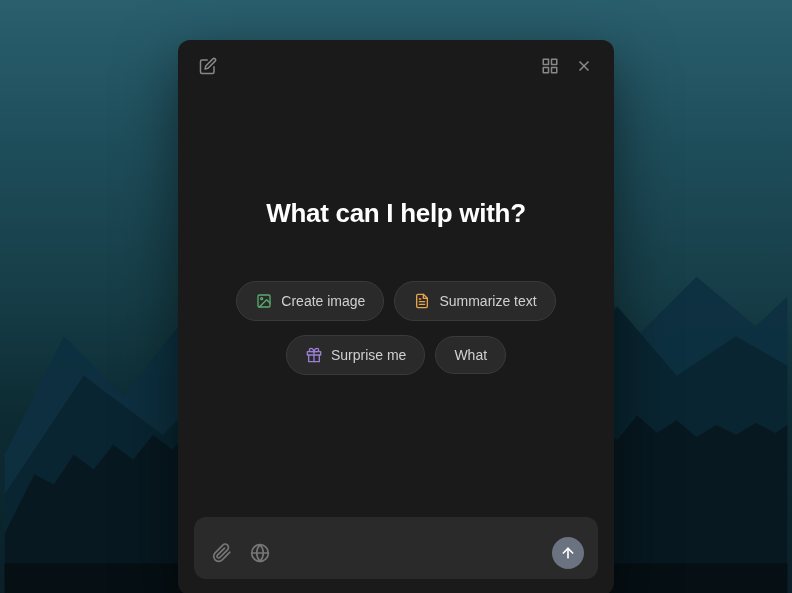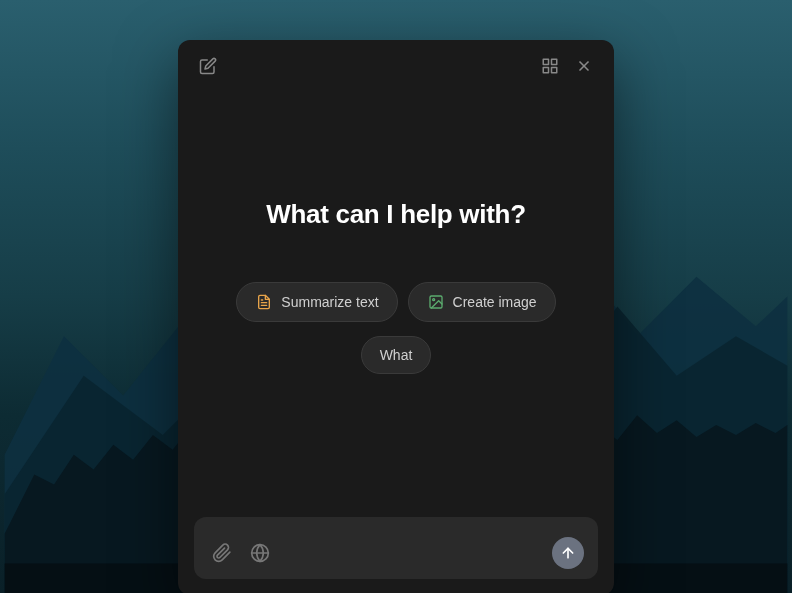--- a/index.html
+++ b/index.html
@@ -257,46 +257,58 @@
 
   <div class="content">
     <h1 class="headline">What can I help with?</h1>
 
     <div class="action-buttons">
 
       <div class="button-row">
 
         <button class="action-btn">
           <span class="btn-icon">
+            <svg width="16" height="16" viewBox="0 0 24 24" fill="none" stroke="#5bab6e" stroke-width="2" stroke-linecap="round" stroke-linejoin="round">
+              <rect x="3" y="3" width="18" height="18" rx="2"></rect>
+              <circle cx="8.5" cy="8.5" r="1.5"></circle>
+              <polyline points="21 15 16 10 5 21"></polyline>
+            </svg>
+          </span>
+          <span>Create image</span>
+        </button>
+
+        <button class="action-btn">
+          <span class="btn-icon">
             <svg width="16" height="16" viewBox="0 0 24 24" fill="none" stroke="#e8a44a" stroke-width="2" stroke-linecap="round" stroke-linejoin="round">
               <path d="M14 2H6a2 2 0 0 0-2 2v16a2 2 0 0 0 2 2h12a2 2 0 0 0 2-2V8z"></path>
               <polyline points="14 2 14 8 20 8"></polyline>
               <line x1="16" y1="13" x2="8" y2="13"></line>
               <line x1="16" y1="17" x2="8" y2="17"></line>
               <polyline points="10 9 9 9 8 9"></polyline>
             </svg>
           </span>
           <span>Summarize text</span>
         </button>
 
+      </div>
+
+      <div class="button-row">
+
         <button class="action-btn">
           <span class="btn-icon">
-            <svg width="16" height="16" viewBox="0 0 24 24" fill="none" stroke="#5bab6e" stroke-width="2" stroke-linecap="round" stroke-linejoin="round">
-              <rect x="3" y="3" width="18" height="18" rx="2"></rect>
-              <circle cx="8.5" cy="8.5" r="1.5"></circle>
-              <polyline points="21 15 16 10 5 21"></polyline>
+            <svg width="16" height="16" viewBox="0 0 24 24" fill="none" stroke="#9b7fd4" stroke-width="2" stroke-linecap="round" stroke-linejoin="round">
+              <polyline points="20 12 20 22 4 22 4 12"></polyline>
+              <rect x="2" y="7" width="20" height="5"></rect>
+              <line x1="12" y1="22" x2="12" y2="7"></line>
+              <path d="M12 7H7.5a2.5 2.5 0 0 1 0-5C11 2 12 7 12 7z"></path>
+              <path d="M12 7h4.5a2.5 2.5 0 0 0 0-5C13 2 12 7 12 7z"></path>
             </svg>
           </span>
-          <span>Create image</span>
+          <span>Surprise me</span>
         </button>
-
-      </div>
-
-      <div class="button-row">
-
 
         <button class="action-btn">
           <span>What</span>
         </button>
       </div>
     </div>
   </div>
 
   <div class="input-area">
     <div class="input-container">

